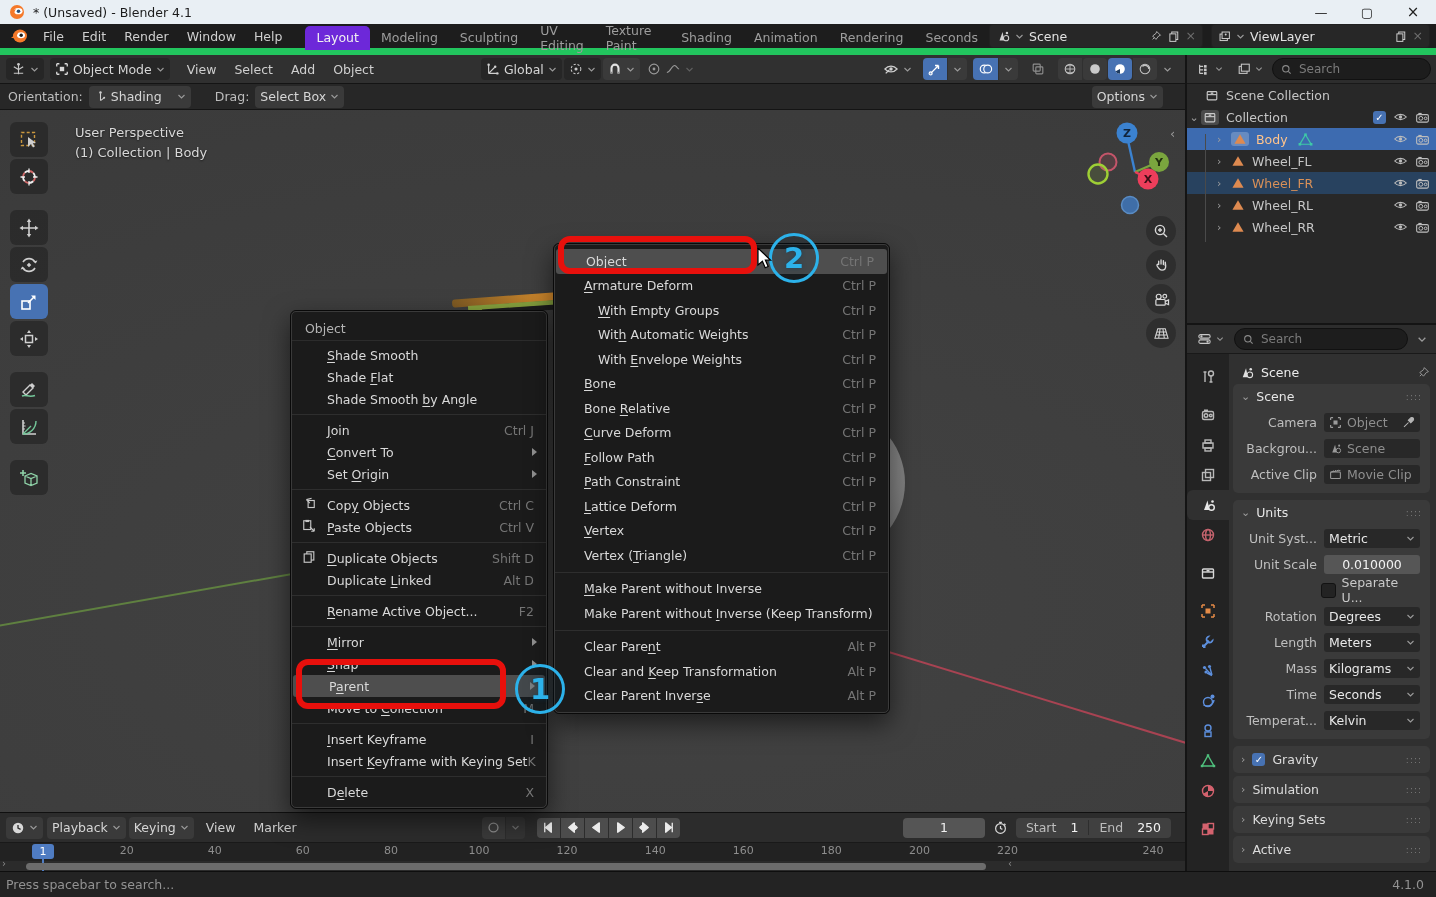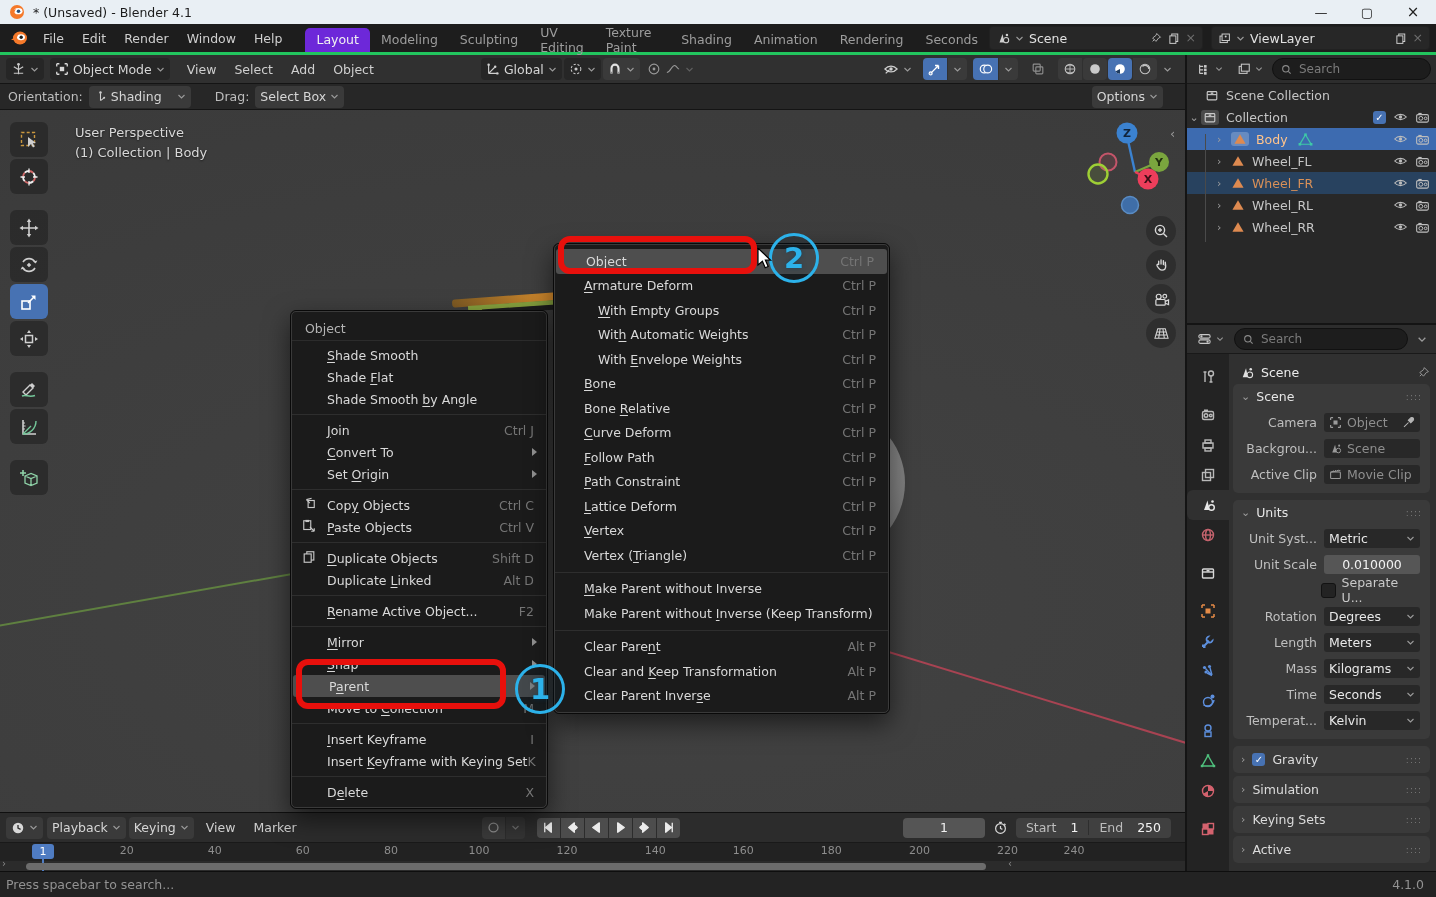--- a/index.html
+++ b/index.html
@@ -10,21 +10,21 @@
   .row{display:flex;align-items:center;}
   .ic{display:inline-flex;align-items:center;justify-content:center;line-height:0;}
   .ic svg{display:block;}
   u{text-decoration:underline;text-underline-offset:2px;}
 
   
   #titlebar{left:0;top:0;width:1436px;height:24px;background:#e9eff4;color:#1b1b1b;
             display:flex;align-items:center;font-size:12.5px;}
   #titlebar .wbtn{width:46px;height:24px;display:flex;align-items:center;justify-content:center;color:#222;font-size:13px;}
   
-  #topbar{left:0;top:24px;width:1436px;height:31px;background:#1d1d1d;display:flex;align-items:center;border-bottom:3px solid #22c55e;box-sizing:border-box;}
+  #topbar{left:0;top:24px;width:1436px;height:31px;background:#1d1d1d;display:flex;align-items:center;border-bottom:7px solid #22c55e;box-sizing:border-box;}
   .menu-word{padding:0 9px;color:#cfcfcf;}
   .tab{padding:4px 11px 5px 11px;color:#9d9d9d;border-radius:5px 5px 0 0;margin-top:4px;}
   .tab.active{background:#6d28d9;color:#f1f1f1;}
   .pill{background:#272727;border:1px solid #1114;border-radius:4px;height:22px;display:flex;align-items:center;padding:0 6px;gap:5px;}
   .pill .txt{color:#e2e2e2;}
   
   #vph{left:0;top:55px;width:1185px;height:29px;background:#303030;display:flex;align-items:center;gap:2px;padding:0 6px;box-sizing:border-box;border-bottom:1px solid #141414;}
   #toolrow{left:0;top:84px;width:1185px;height:26px;background:#272727;display:flex;align-items:center;padding:0 8px;box-sizing:border-box;border-bottom:1px solid #141414;gap:6px;}
   .hbtn{height:22px;display:flex;align-items:center;gap:4px;padding:0 5px;border-radius:4px;background:#262626;}
   .hbtn.flat{background:transparent;}
@@ -866,21 +866,21 @@
         <span class="tick" style="left: 214.756px;">40</span>
         <span class="tick" style="left: 302.836px;">60</span>
         <span class="tick" style="left: 390.916px;">80</span>
         <span class="tick" style="left: 478.996px;">100</span>
         <span class="tick" style="left: 567.076px;">120</span>
         <span class="tick" style="left: 655.156px;">140</span>
         <span class="tick" style="left: 743.236px;">160</span>
         <span class="tick" style="left: 831.316px;">180</span>
         <span class="tick" style="left: 919.396px;">200</span>
         <span class="tick" style="left: 1007.48px;">220</span>
-        <span class="tick" style="left: 1074px;">240</span>
+        <span class="tick" style="left: 1153px;">240</span>
       </div>
     <div id="track">
       <div class="abs" style="left:42px;top:-2px;width:2px;height:12px;background:#4f7cc2"></div>
       <span class="abs" style="left:2px;top:-3px;color:#8a8a8a;font-size:10px">›</span>
       <div class="abs" style="left:26px;top:2px;width:960px;height:7px;background:#6c6c6c;border-radius:4px"></div>
       <span class="abs" style="left:1008px;top:-3px;color:#8a8a8a;font-size:10px">‹</span>
     </div>
   </div>
 
   <div id="statusbar" class="abs">

